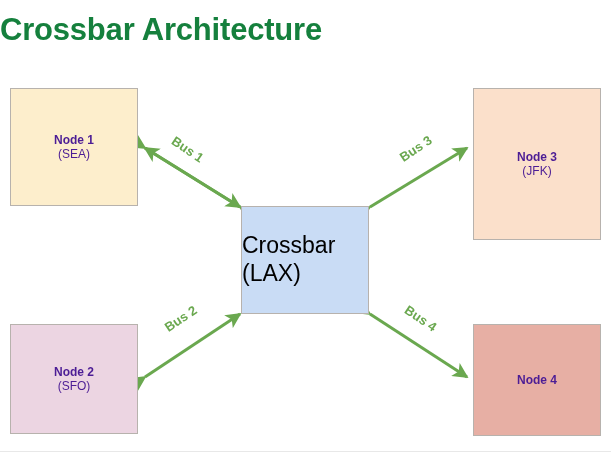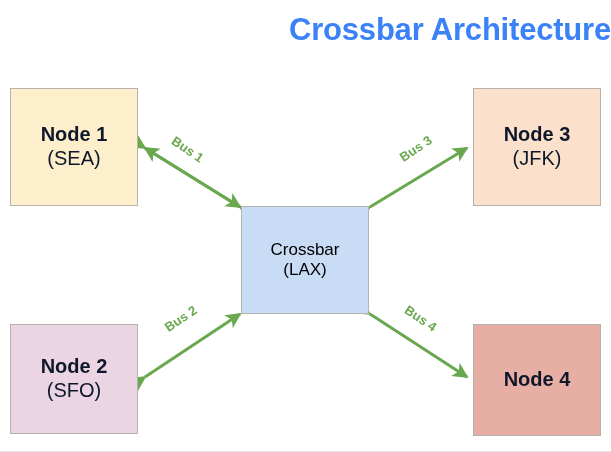--- a/index.html
+++ b/index.html
@@ -17,63 +17,63 @@
     overflow: hidden;
     font-family: "Liberation Sans", sans-serif;
   }
 
   
   #title {
     position: absolute;
     left: 0;
     top: 12px;
     width: 611px;
-    text-align: right;
+    text-align: left;
     font-size: 31px;
     font-weight: bold;
-    color: #3b82f6;
+    color: #15803d;
     letter-spacing: -0.2px;
   }
 
   
   .node-box {
     position: absolute;
     box-sizing: border-box;
     border: 1px solid #b7b2ad;
     display: flex;
     flex-direction: column;
     align-items: center;
     justify-content: center;
     line-height: 1.18;
-    font-size: 20px;
+    font-size: 12px;
     font-weight: bold;
-    color: #0f172a;
+    color: #4c1d95;
   }
   .node-box .line2 { font-weight: normal; }
 
   #node1 { left: 10px;  top: 88px;  width: 128px; height: 118px; background: #fdeecc; }
-  #node3 { left: 473px; top: 88px;  width: 128px; height: 118px; background: #fbe0cb; }
+  #node3 { left: 473px; top: 88px;  width: 128px; height: 152px; background: #fbe0cb; }
   #node2 { left: 10px;  top: 324px; width: 128px; height: 110px; background: #ecd5e2; }
   #node4 { left: 473px; top: 324px; width: 128px; height: 112px; background: #e7afa4; }
 
   #crossbar {
     position: absolute;
     left: 241px;
     top: 206px;
     width: 128px;
     height: 108px;
     background: #c9dcf5;
     border: 1px solid #b7b2ad;
     box-sizing: border-box;
     display: flex;
     flex-direction: column;
-    align-items: center;
+    align-items: flex-start;
     justify-content: center;
     line-height: 1.2;
-    font-size: 17px;
+    font-size: 23px;
     color: #000000;
   }
 
   
   #arrows {
     position: absolute;
     left: 0;
     top: 0;
     width: 611px;
     height: 452px;

